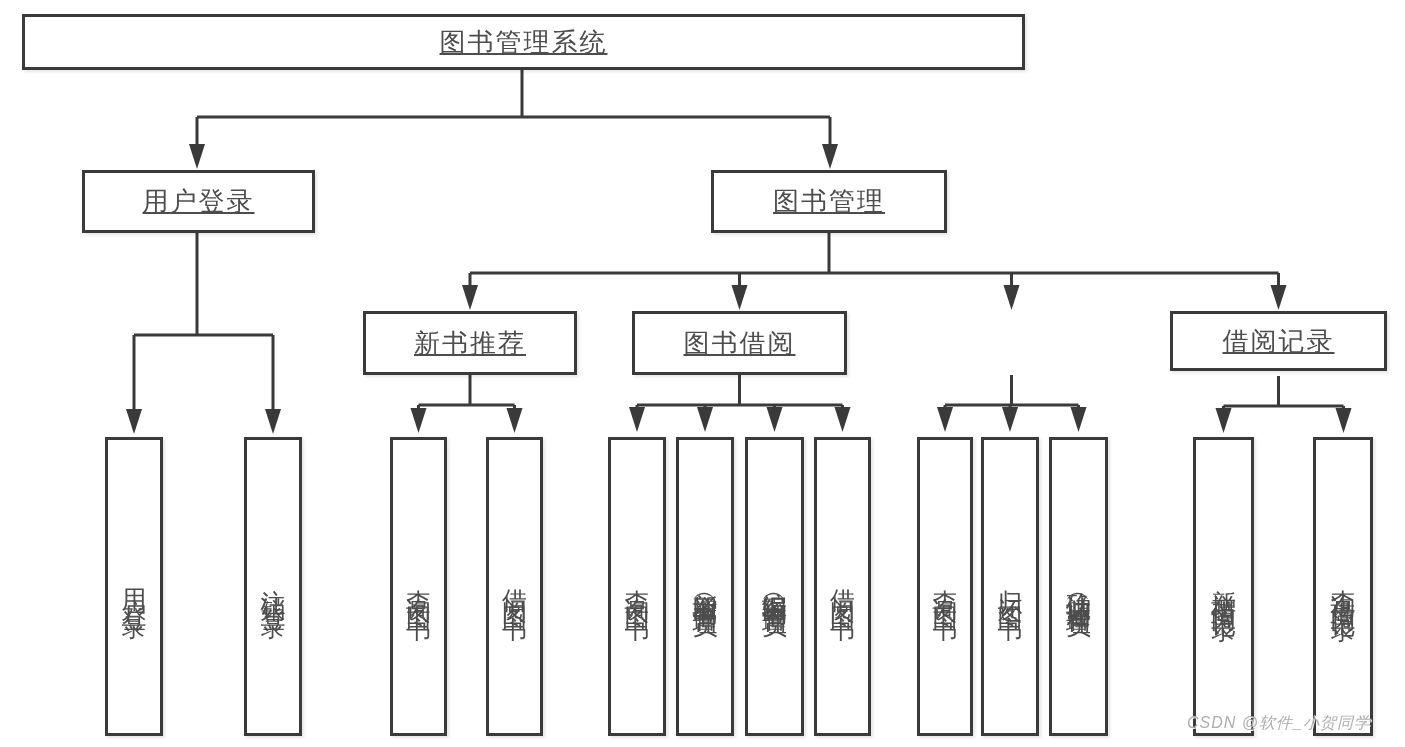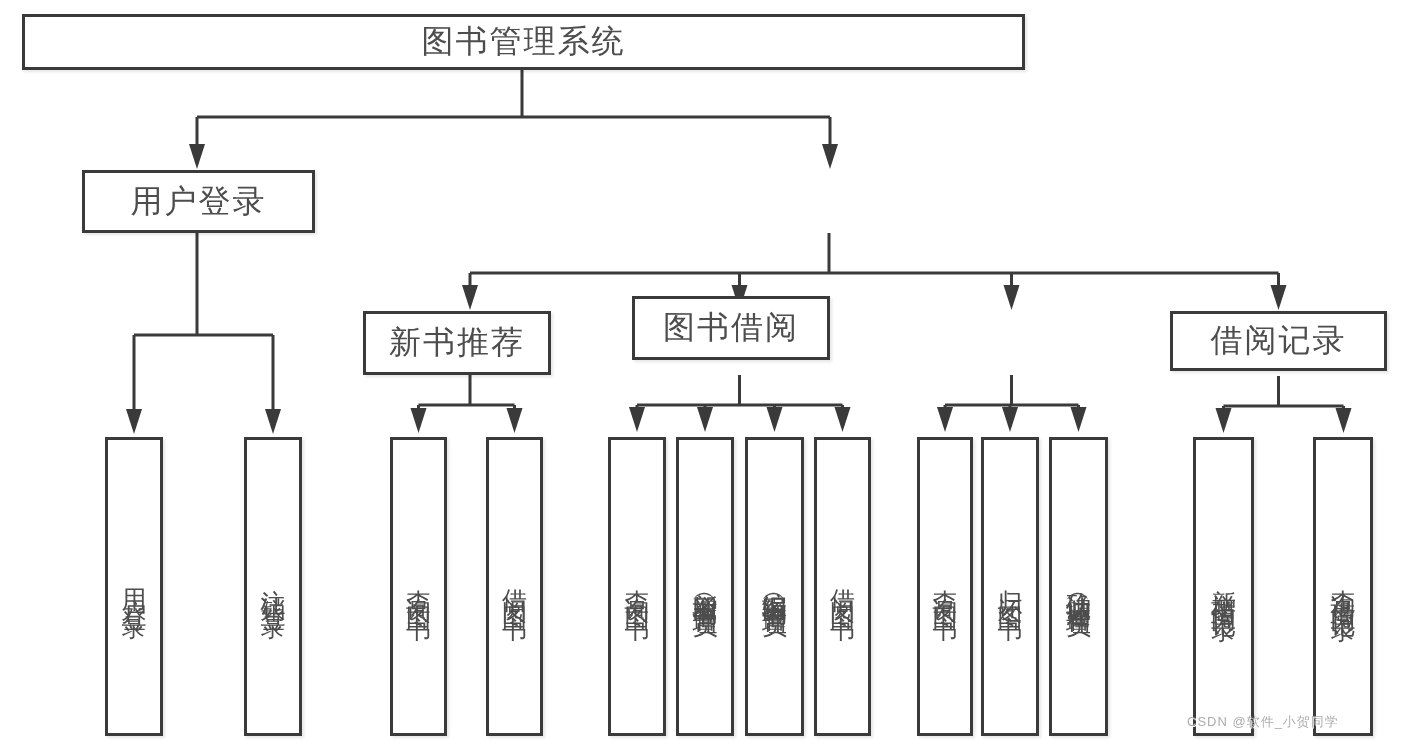--- a/index.html
+++ b/index.html
@@ -22,42 +22,44 @@
   .wires polygon.ah{fill:var(--line);stroke:none;}
   .node{
     position:absolute;
     background:#fff;
     border:3px solid var(--line);
     display:flex;align-items:center;justify-content:center;
     color:var(--text);
     box-shadow:2px 2px 3px rgba(0,0,0,0.10);
   }
   .node.h span{
-    font-size:32px;
+    font-size:26px;
     letter-spacing:2px;
     white-space:nowrap;
+    text-decoration:underline;
   }
   .node.leaf span{
     writing-mode:vertical-rl;
     text-orientation:mixed;
     font-size:25px;
     line-height:1;
   }
   .node.leaf.s span{letter-spacing:9px;}
   .node.leaf.m span{letter-spacing:6px;}
   .node.leaf.l span{letter-spacing:3px;}
   .watermark{
     position:absolute;
     left:1187px;top:713px;
-    font-size:13px;
+    font-size:16px;
     letter-spacing:1px;
     color:var(--wm);
     text-shadow:1px 1px 0 rgba(255,255,255,0.9);
     white-space:nowrap;
     z-index:5;
+    font-style:italic;
   }
 </style>
 </head>
 <body>
 
 <div class="canvas">
 
   <svg class="wires" width="1405" height="747" viewBox="0 0 1405 747">
 
     <path class="ln" d="M522 70 V117 M197 117 H830 M197 117 V146 M830 117 V146"></path>
@@ -97,25 +99,28 @@
     </g>
   </svg>
 
   <div class="node h" style="left:22px;top:14px;width:1003px;height:56px">
     <span>图书管理系统</span>
   </div>
 
   <div class="node h" style="left:82px;top:170px;width:233px;height:63px">
     <span>用户登录</span>
   </div>
+  <div class="node h" style="left:711px;top:170px;width:236px;height:63px">
+    <span>图书管理</span>
+  </div>
 
-  <div class="node h" style="left:363px;top:311px;width:188px;height:64px">
+  <div class="node h" style="left:363px;top:311px;width:214px;height:64px">
     <span>新书推荐</span>
   </div>
-  <div class="node h" style="left:632px;top:296px;width:198px;height:64px">
+  <div class="node h" style="left:632px;top:311px;width:215px;height:64px">
     <span>图书借阅</span>
   </div>
   <div class="node h" style="left:1170px;top:311px;width:217px;height:60px">
     <span>借阅记录</span>
   </div>
 
   <div class="node leaf s" style="left:105px;top:437px;width:58px;height:299px">
     <span>用户登录</span>
   </div>
   <div class="node leaf s" style="left:244px;top:437px;width:58px;height:299px">

